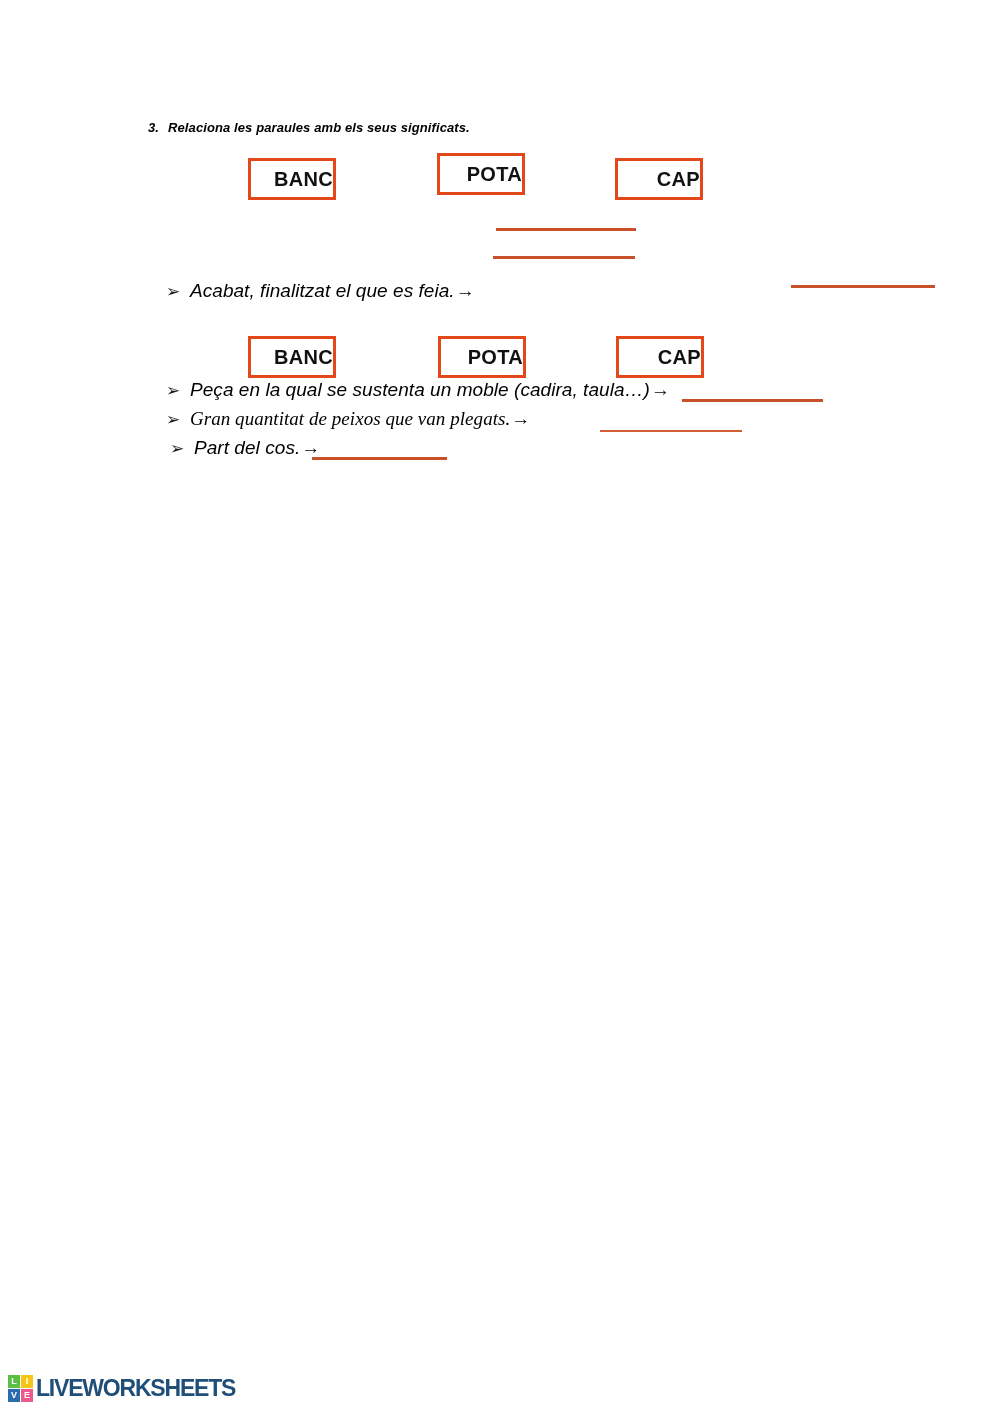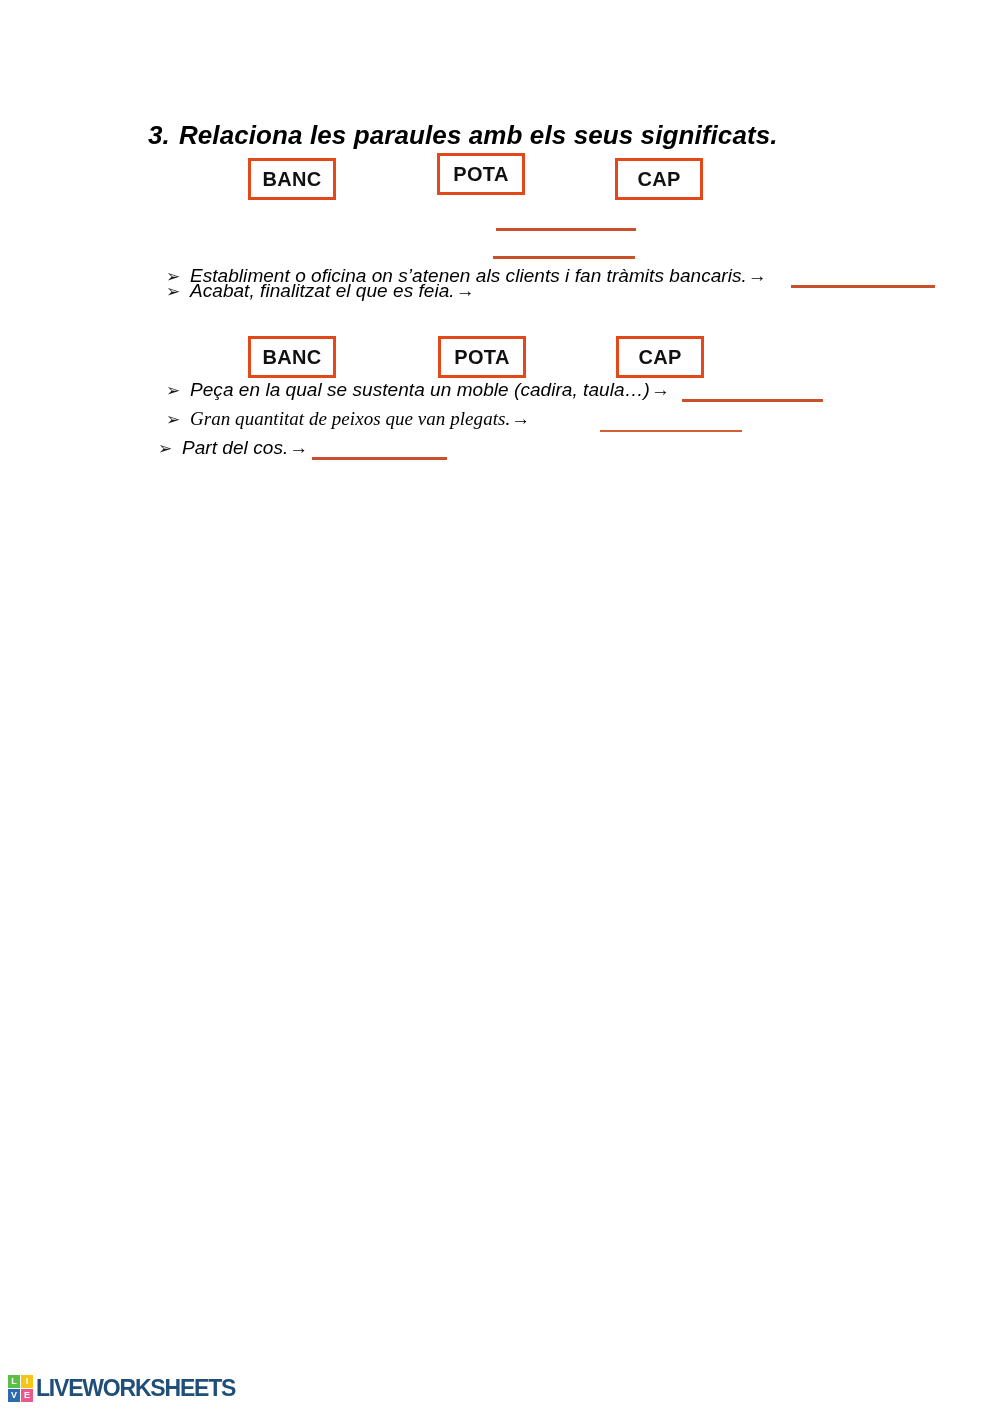--- a/index.html
+++ b/index.html
@@ -19,40 +19,40 @@
     position: absolute;
     inset: 0;
     background: #ffffff;
   }
 
   
   .exercise-heading {
     position: absolute;
     left: 148px;
     top: 120px;
-    font-size: 26px;
+    font-size: 13px;
     font-weight: bold;
     font-style: italic;
     color: #000000;
     white-space: nowrap;
     letter-spacing: 0.1px;
   }
   .exercise-heading .num {
     margin-right: 9px;
   }
 
   
   .word-box {
     position: absolute;
     border: 3px solid #E2481A;
     background: #ffffff;
     box-sizing: border-box;
     display: flex;
     align-items: center;
-    justify-content: center;
+    justify-content: flex-end;
     font-size: 20px;
     font-weight: bold;
     color: #111111;
     letter-spacing: 0.3px;
   }
 
   
   .def-line {
     position: absolute;
     font-size: 19px;
@@ -142,23 +142,20 @@
     <span>CAP</span>
   </div>
 
   <div class="blank" style="left:496px; top:228px; width:140px;"></div>
 
   <div class="def-line" style="left:166px; top:236px;margin-top:44px;">
     <span class="bullet">➢</span><span>Acabat, finalitzat el que es feia.</span><span class="arrow">→</span>
   </div>
   <div class="blank" style="left:493px; top:256px; width:142px;"></div>
 
-  <div class="def-line" style="left:166px; top:265px;">
-    <span class="bullet">➢</span><span>Establiment o oficina on s’atenen als clients i fan tràmits bancaris.</span><span class="arrow">→</span>
-  </div>
   <div class="blank" style="left:791px; top:285px; width:144px;"></div>
 
   <div class="word-box" style="left:248px; top:336px; width:88px; height:42px;">
     <span>BANC</span>
   </div>
   <div class="word-box" style="left:438px; top:336px; width:88px; height:42px;">
     <span>POTA</span>
   </div>
   <div class="word-box" style="left:616px; top:336px; width:88px; height:42px;">
     <span>CAP</span>
@@ -167,21 +164,21 @@
   <div class="def-line" style="left:166px; top:379px;">
     <span class="bullet">➢</span><span>Peça en la qual se sustenta un moble (cadira, taula…)</span><span class="arrow">→</span>
   </div>
   <div class="blank" style="left:682px; top:399px; width:141px;"></div>
 
   <div class="def-line" style="left:166px; top:408px;font-family:Liberation Serif, serif;">
     <span class="bullet">➢</span><span>Gran quantitat de peixos que van plegats.</span><span class="arrow">→</span>
   </div>
   <div class="blank thin" style="left:600px; top:430px; width:142px;"></div>
 
-  <div class="def-line" style="left:158px; top:437px;">
+  <div class="def-line" style="left:170px; top:437px;">
     <span class="bullet">➢</span><span>Part del cos.</span><span class="arrow">→</span>
   </div>
   <div class="blank" style="left:312px; top:457px; width:135px;"></div>
 
   <div class="lw-logo">
     <div class="lw-tiles">
       <div class="lw-tile t-l">L</div>
       <div class="lw-tile t-i">I</div>
       <div class="lw-tile t-v">V</div>
       <div class="lw-tile t-e">E</div>

